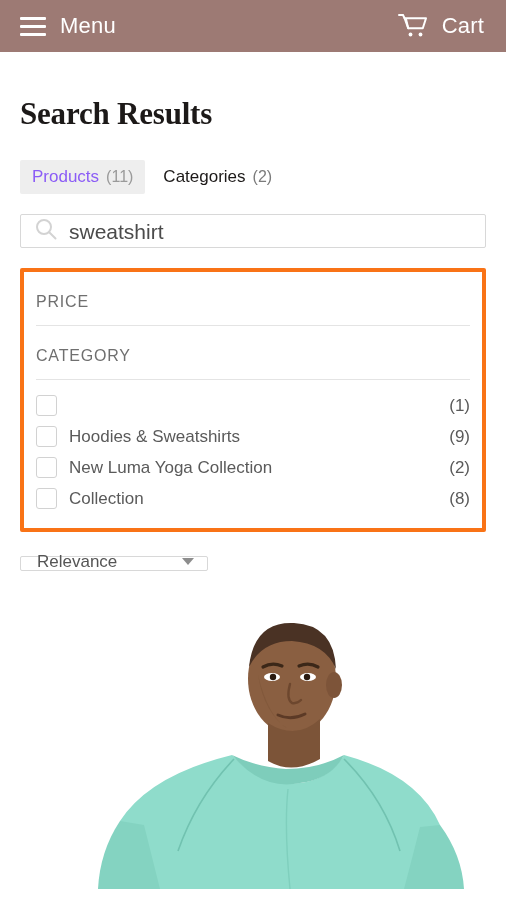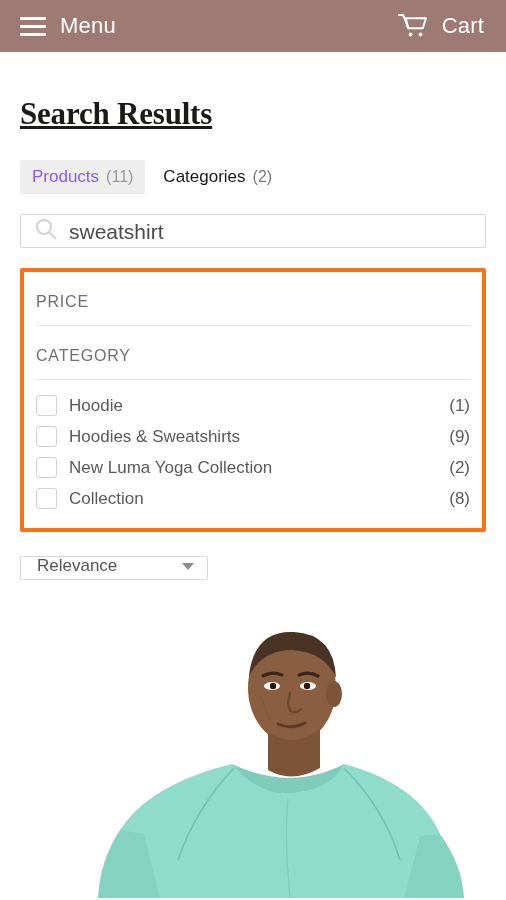--- a/index.html
+++ b/index.html
@@ -66,21 +66,20 @@
     padding: 0 20px;
   }
 
   .page-title {
     font-family: "Liberation Serif", serif;
     font-weight: bold;
     font-size: 31px;
     color: #1c1918;
     margin-top: 44px;
     letter-spacing: -0.2px;
-    text-decoration: underline;
   }
 
   
   .tabs {
     display: flex;
     align-items: center;
     margin-top: 28px;
     gap: 6px;
   }
 
@@ -181,21 +180,21 @@
     justify-content: space-between;
   }
 
   .items-count {
     font-size: 18px;
     color: #3d3d3d;
   }
 
   .sorter {
     width: 188px;
-    height: 24px;
+    height: 15px;
     border: 1px solid #d8d8d8;
     border-radius: 2px;
     background: #fff;
     display: flex;
     align-items: center;
     justify-content: space-between;
     padding: 0 13px 4px 16px;
     cursor: pointer;
   }
   .sorter-value {
@@ -283,21 +282,20 @@
   <div class="filter-panel">
 
     <div class="filter-section-title">PRICE</div>
 
     <div class="filter-section-title">CATEGORY</div>
 
     <div class="filter-options">
 
       <div class="filter-option">
         <span class="checkbox"></span>
-        <span class="filter-option-label">Hoodie</span>
         <span class="filter-option-count">(1)</span>
       </div>
 
       <div class="filter-option">
         <span class="checkbox"></span>
         <span class="filter-option-label">Hoodies &amp; Sweatshirts</span>
         <span class="filter-option-count">(9)</span>
       </div>
 
       <div class="filter-option">

